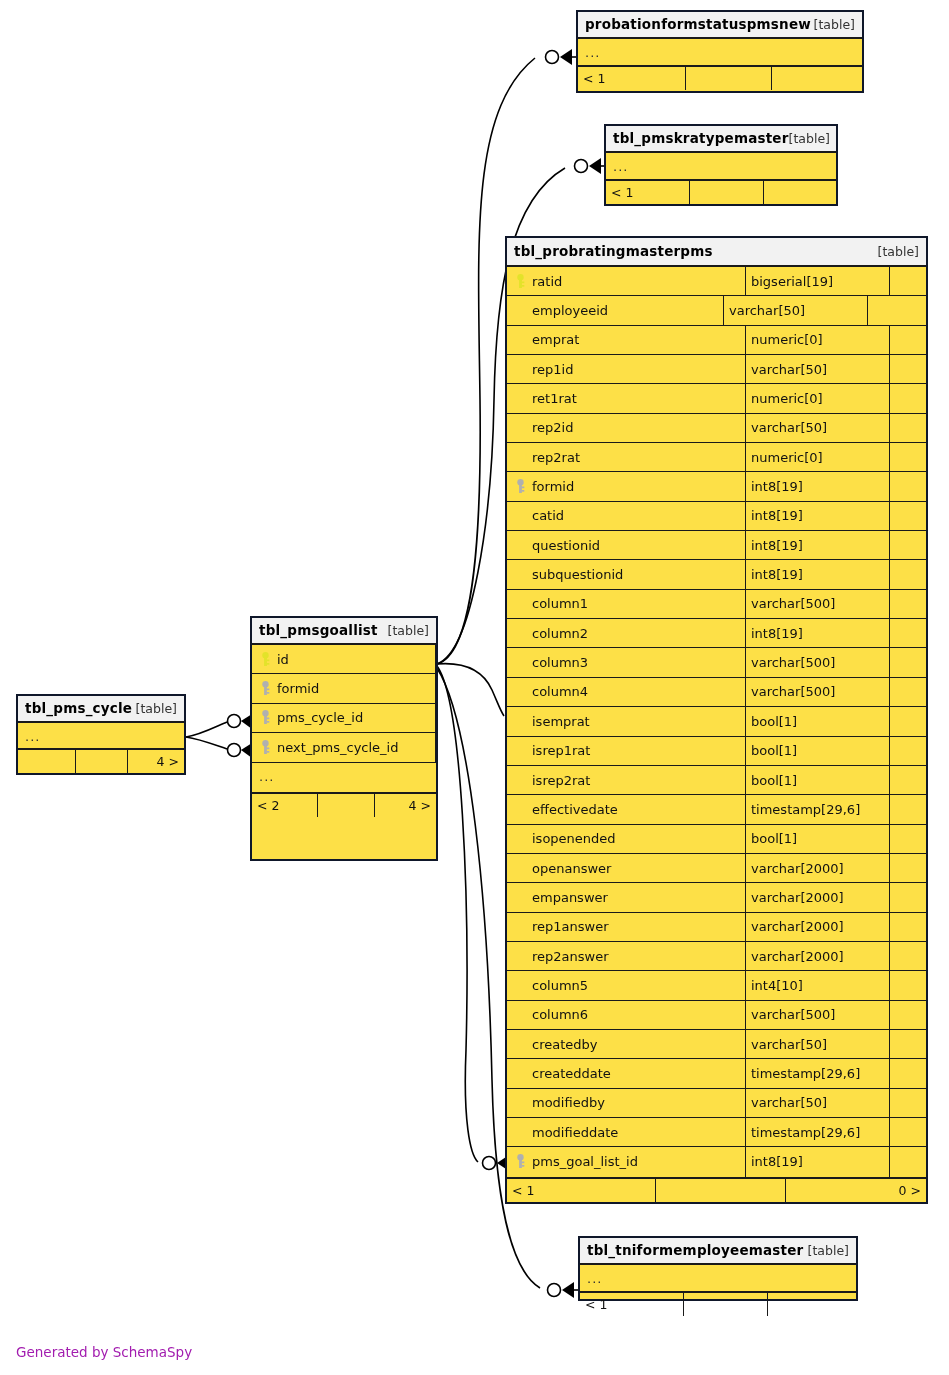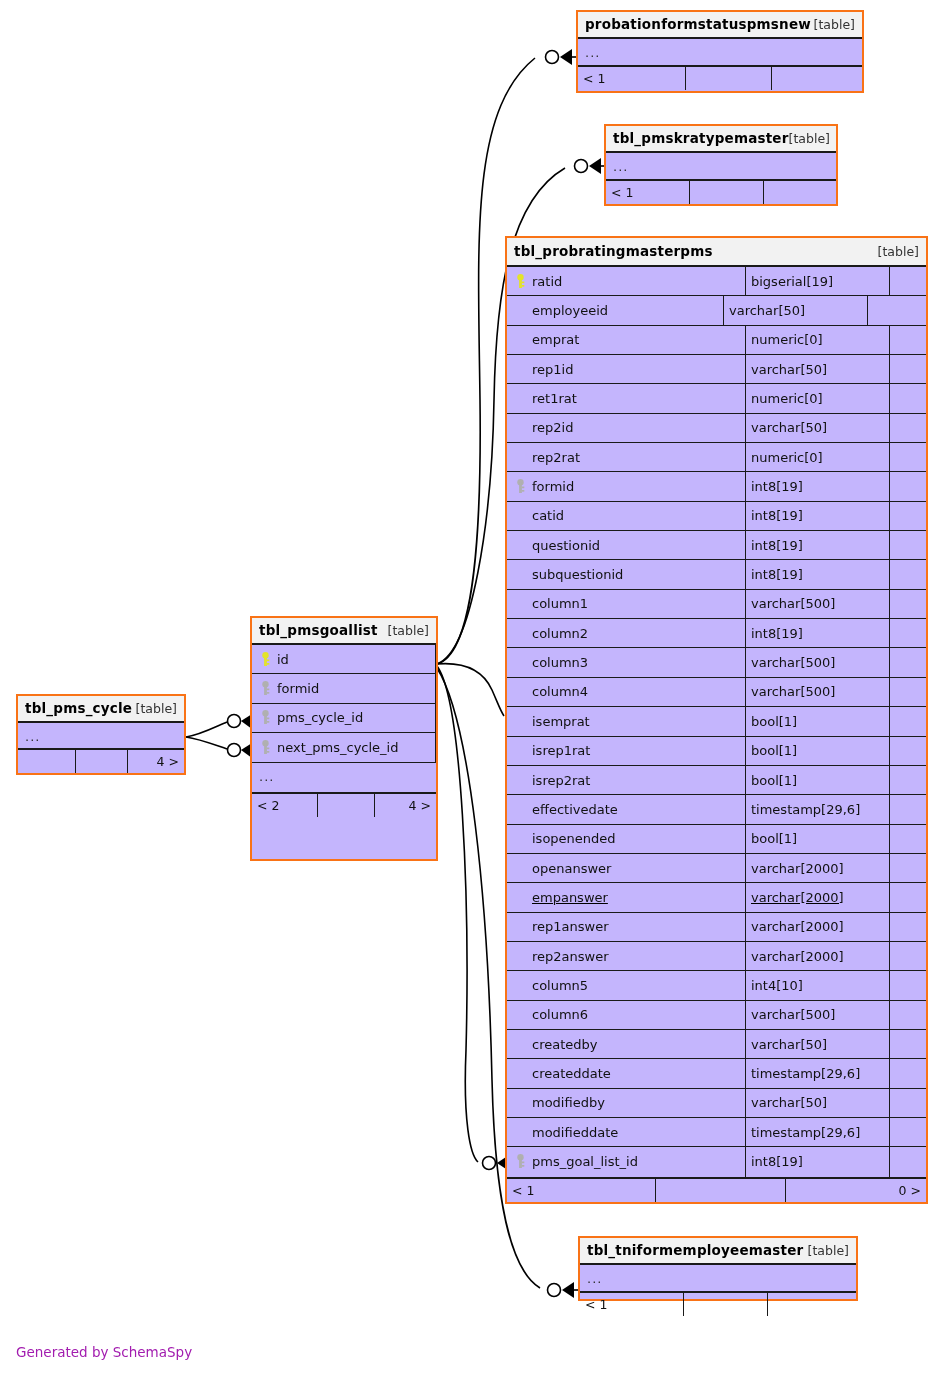--- a/index.html
+++ b/index.html
@@ -18,22 +18,22 @@
   }
   svg.edges {
     position: absolute;
     left: 0; top: 0;
     width: 949px;
     height: 1375px;
     pointer-events: none;
   }
   .table-node {
     position: absolute;
-    background: #c4b5fd;
-    border: 2px solid #f97316;
+    background: #fde047;
+    border: 2px solid #0f172a;
     box-sizing: border-box;
     z-index: 5;
   }
   .tbl-header {
     display: flex;
     align-items: center;
     justify-content: space-between;
     background: #f2f2f2;
     border-bottom: 2px solid #1a1a1a;
     padding: 3px 7px 4px 7px;
@@ -394,21 +394,21 @@
           <div class="cell-extra" style="width: 36px;"></div>
         </div>
         <div class="row" style="height: 29.35px;">
           <div class="cell-name" style="width: 239px;">
             <span class="keyslot"></span>
             <span>openanswer</span>
           </div>
           <div class="cell-type" style="width: 144px;">varchar[2000]</div>
           <div class="cell-extra" style="width: 36px;"></div>
         </div>
-        <div class="row" style="height: 29.35px; text-decoration: underline;">
+        <div class="row" style="height: 29.35px;">
           <div class="cell-name" style="width: 239px;">
             <span class="keyslot"></span>
             <span>empanswer</span>
           </div>
           <div class="cell-type" style="width: 144px;">varchar[2000]</div>
           <div class="cell-extra" style="width: 36px;"></div>
         </div>
         <div class="row" style="height: 29.35px;">
           <div class="cell-name" style="width: 239px;">
             <span class="keyslot"></span>

